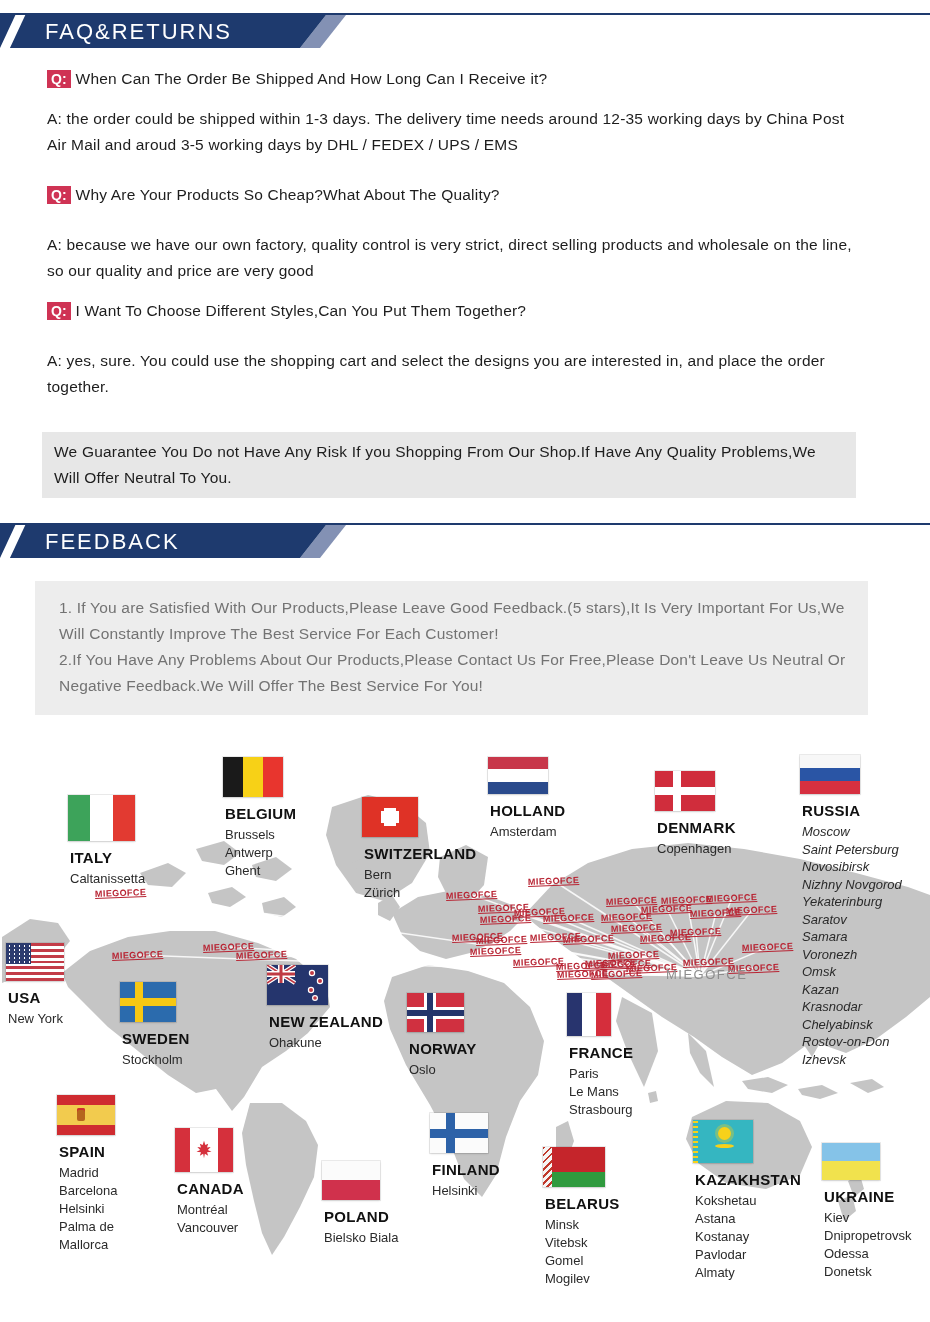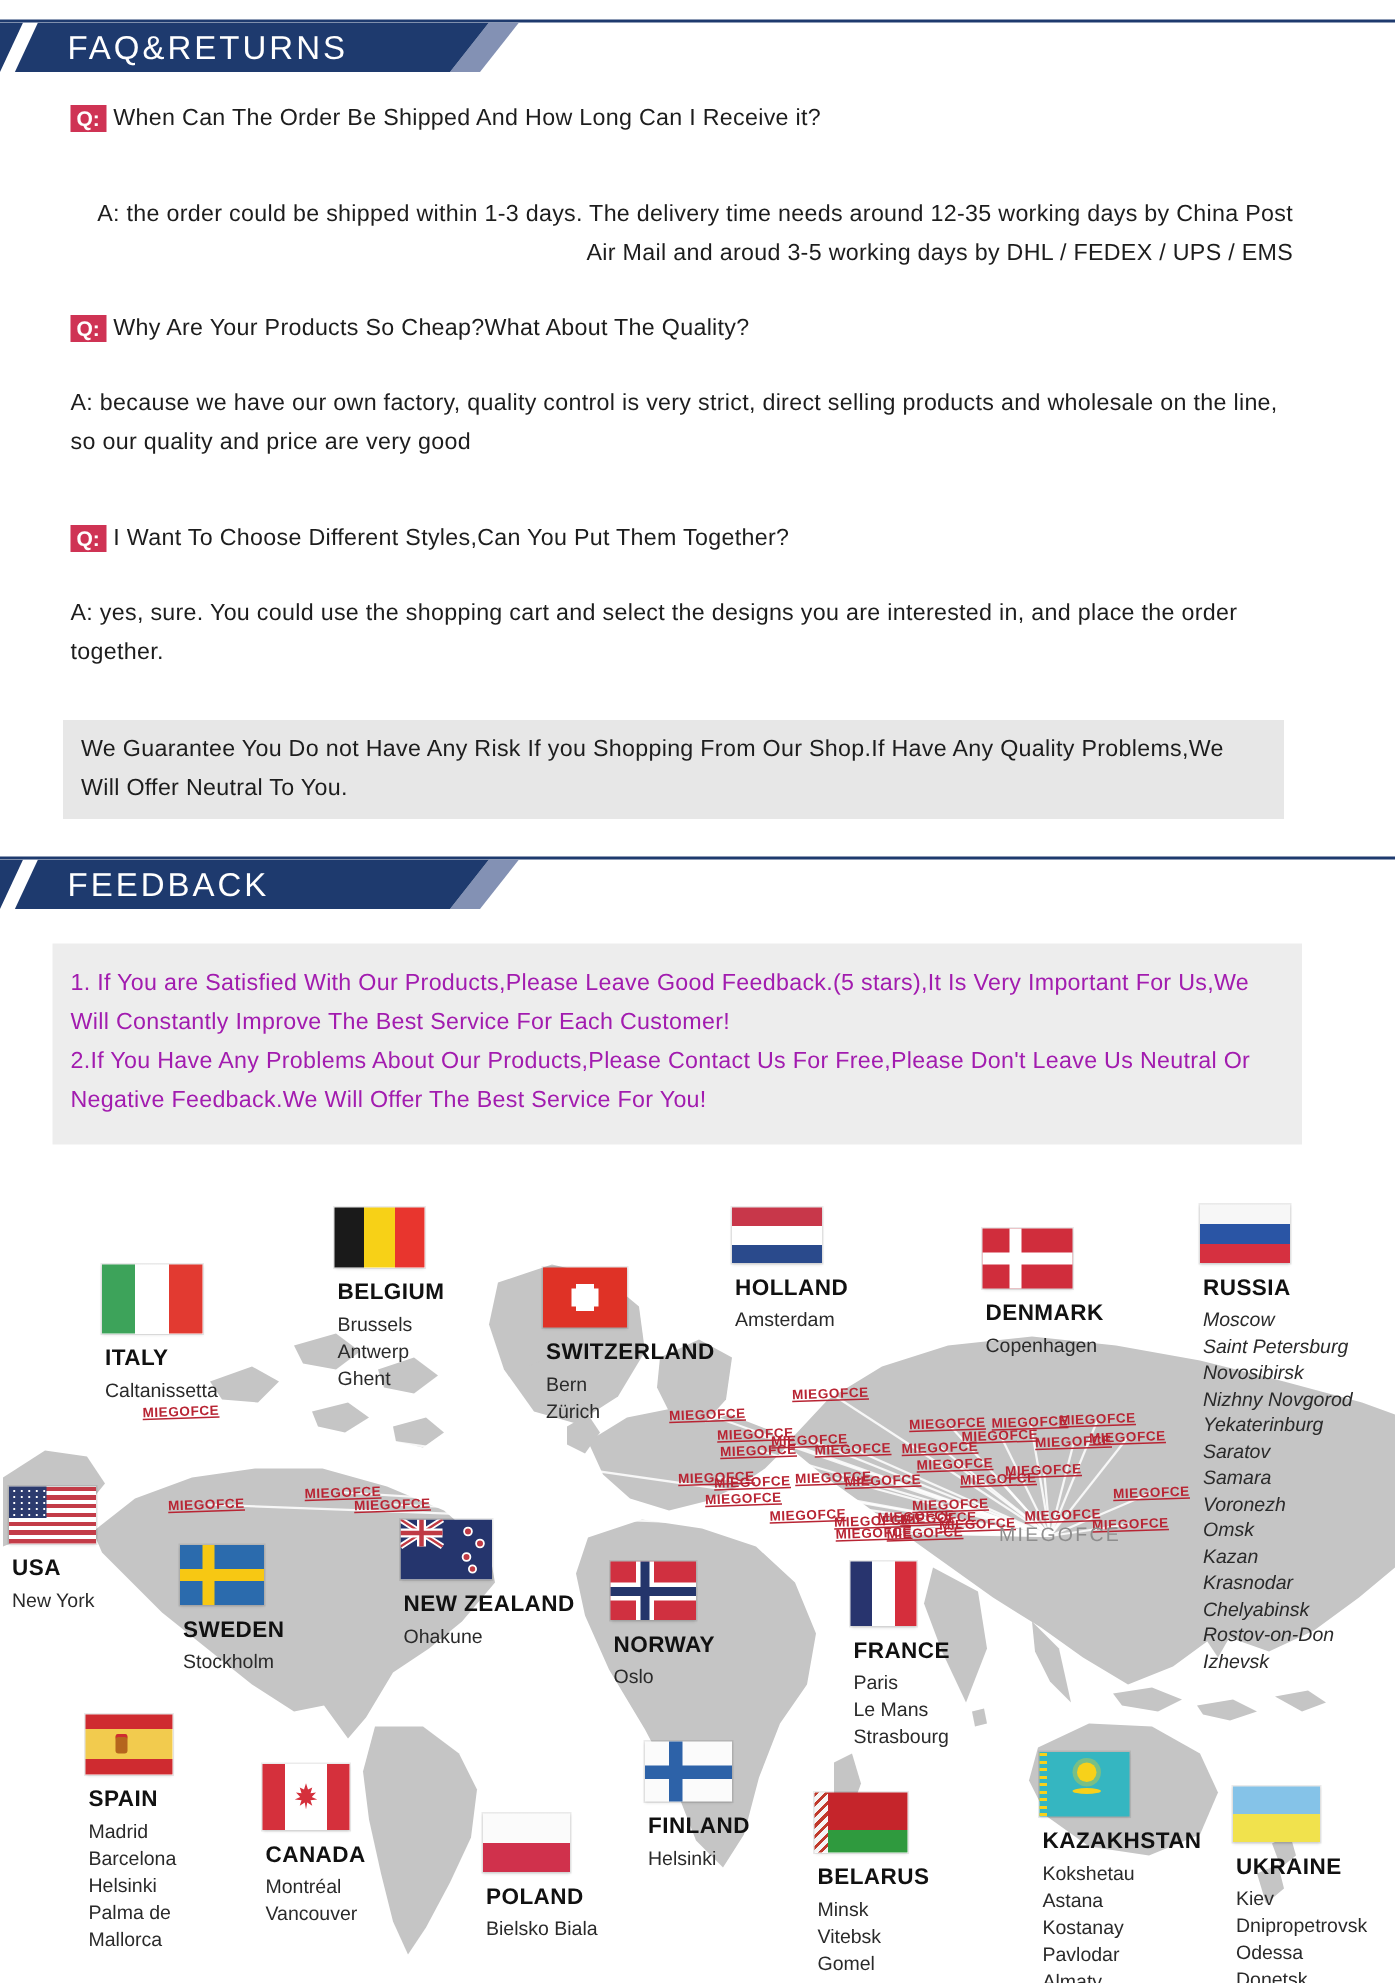--- a/index.html
+++ b/index.html
@@ -14,27 +14,27 @@
     clip-path:polygon(0 0,100% 0,calc(100% - 26px) 100%,0 100%);overflow:hidden;}
   .banner-slash{position:absolute;left:7px;top:-7px;width:9px;height:52px;background:#fff;transform:rotate(25deg);}
   .banner-title{margin:0;padding-left:45px;line-height:33px;color:#fff;font-size:22px;font-weight:500;letter-spacing:2px;}
 
   
   .content{padding:0 55px 0 47px;}
   .q-row{display:flex;align-items:center;margin:0;}
   .q-badge{background:#cf3354;color:#fff;font-size:14px;font-weight:bold;padding:1px 4px;margin-right:5px;flex:0 0 auto;}
   .q-text{font-size:15.5px;color:#1d1d1d;letter-spacing:.2px;}
   .a-text{font-size:15.5px;color:#1d1d1d;letter-spacing:.2px;line-height:26px;margin:0;max-width:815px;}
-  .mt22{margin-top:22px;} .mt28{margin-top:28px;} .mt30{margin-top:42px;text-align:right;}
+  .mt22{margin-top:22px;} .mt28{margin-top:28px;} .mt30{margin-top:18px;}
 
   .guarantee{margin:32px 0 0 42px;width:790px;background:#e7e7e7;padding:7px 12px;
     font-size:15.5px;line-height:26px;color:#1d1d1d;letter-spacing:.2px;}
 
   .feedback-box{margin:23px 0 0 35px;width:807px;background:#ededed;padding:14px 14px 16px 12px;}
-  .feedback-box div{font-size:15.5px;line-height:26px;color:#a21caf;letter-spacing:.2px;}
+  .feedback-box div{font-size:15.5px;line-height:26px;color:#737373;letter-spacing:.2px;margin-left:12px;}
 
   
   .map-wrap{position:relative;width:930px;height:542px;margin-top:30px;}
   .map-wrap svg.layer{position:absolute;left:0;top:0;}
   .wm{position:absolute;color:#b82433;font-weight:bold;font-size:9px;letter-spacing:.4px;white-space:nowrap;
     text-decoration:underline;z-index:3;transform:rotate(-2deg);}
   .center-brand{position:absolute;left:666px;top:222px;color:#8d8d8d;font-size:13px;letter-spacing:1.5px;z-index:3;}
 
   .country{position:absolute;z-index:4;}
   .cname{font-size:15px;font-weight:bold;color:#111;margin:8px 0 4px 2px;letter-spacing:.3px;white-space:nowrap;}

